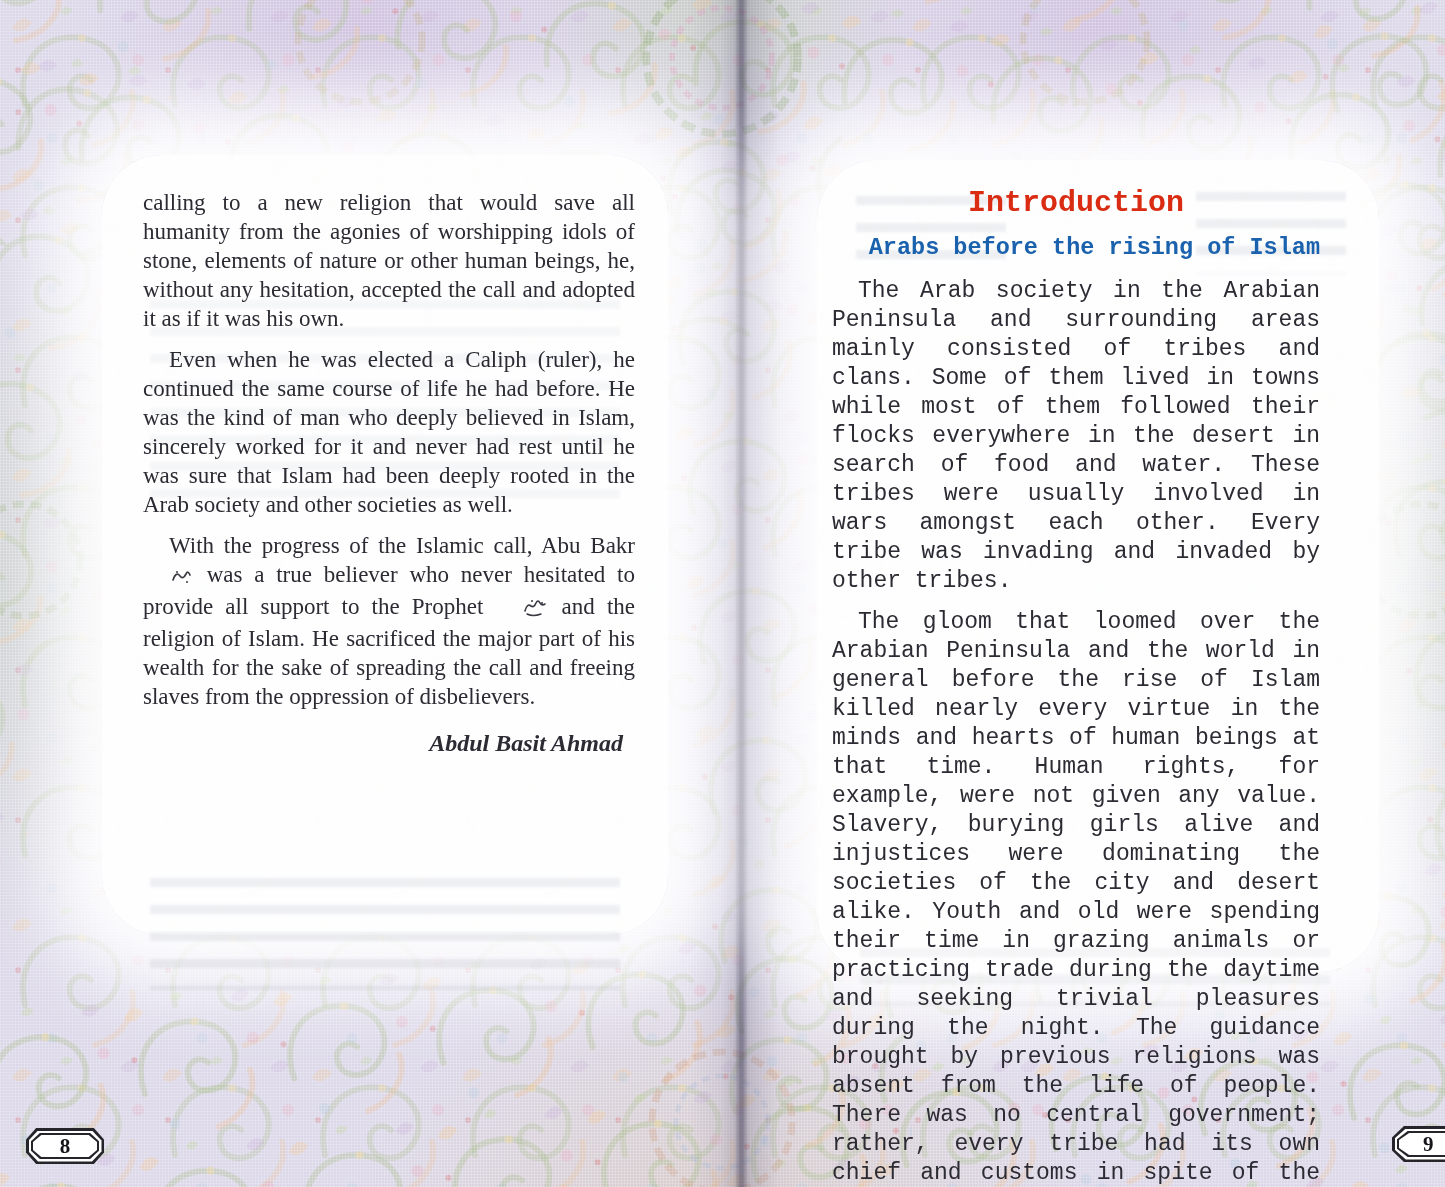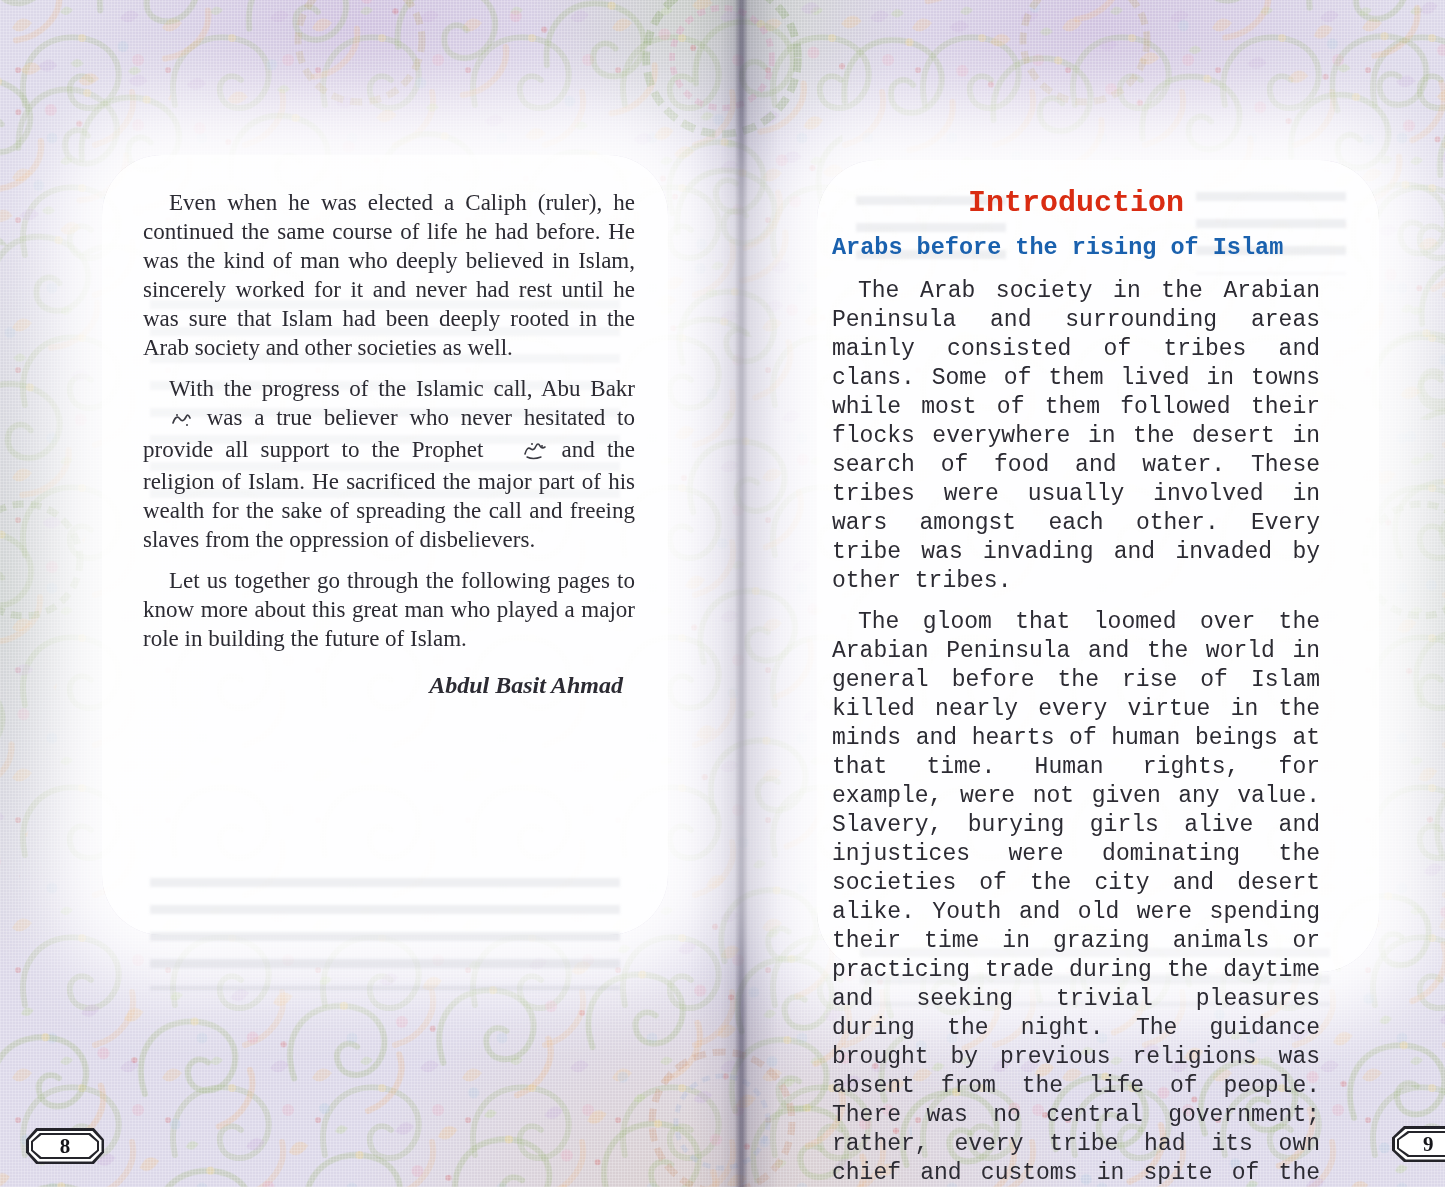--- a/index.html
+++ b/index.html
@@ -137,42 +137,42 @@
   <div class="cloud left"></div>
   <div class="cloud right"></div>
 
   <div class="ghost" style="left:856px;top:196px;width:150px;height:78px;"></div>
   <div class="ghost" style="left:1196px;top:192px;width:150px;height:82px;"></div>
   <div class="ghost" style="left:150px;top:300px;width:470px;height:210px;opacity:.55;"></div>
   <div class="ghost" style="left:150px;top:878px;width:470px;height:112px;"></div>
   <div class="ghost" style="left:860px;top:948px;width:470px;height:58px;opacity:.6;"></div>
 
   <div class="page-text left">
+    <p>calling to a new religion that would save all humanity from the agonies of worshipping idols of stone, elements of nature or other human beings, he, without any hesitation, accepted the call and adopted it as if it was his own.</p>
     <p class="ind">Even when he was elected a Caliph (ruler), he continued the same course of life he had before. He was the kind of man who deeply believed in Islam, sincerely worked for it and never had rest until he was sure that Islam had been deeply rooted in the Arab society and other societies as well.</p>
     <p class="ind"><span>With the progress of the Islamic call, Abu Bakr</span>
       <span class="callig"><svg width="22" height="18" viewBox="0 0 22 18">
             <path d="M2 13 q3 -9 7 -4 q3 4 6 -2 q2 -4 4 1" fill="none" stroke="#3a3a42" stroke-width="1.7" stroke-linecap="round"></path>
             <circle cx="6" cy="5" r="1" fill="#3a3a42"></circle>
             <circle cx="16" cy="15" r="1" fill="#3a3a42"></circle>
           </svg></span>
       <span>was a true believer who never hesitated to provide all support to the Prophet</span>
       <span class="callig"><svg width="24" height="20" viewBox="0 0 24 20">
             <path d="M2 14 q2 -8 6 -5 q3 2 5 -3 q2 -4 4 0 q2 3 5 1" fill="none" stroke="#3a3a42" stroke-width="1.6" stroke-linecap="round"></path>
             <path d="M4 17 q6 3 14 0" fill="none" stroke="#3a3a42" stroke-width="1.4" stroke-linecap="round"></path>
             <circle cx="9" cy="4" r="1" fill="#3a3a42"></circle>
             <circle cx="19" cy="6" r="1" fill="#3a3a42"></circle>
           </svg></span>
       <span>and the religion of Islam. He sacrificed the major part of his wealth for the sake of spreading the call and freeing slaves from the oppression of disbelievers.</span></p>
-    <p class="ind">Let us together go through the following pages to know more about this great man who played a major role in building the future of Islam.</p>
     <div class="signature">Abdul Basit Ahmad</div>
   </div>
 
   <div class="page-text right">
     <h1 class="title" style="color:#d92c12;">Introduction</h1>
-    <h2 class="subtitle" style="color:#1a61ae;">Arabs before the rising of Islam</h2>
+    <h2 class="subtitle" style="color:#1a61ae;text-align:right;">Arabs before the rising of Islam</h2>
     <p class="ind">The Arab society in the Arabian Peninsula and surrounding areas mainly consisted of tribes and clans. Some of them lived in towns while most of them followed their flocks everywhere in the desert in search of food and water. These tribes were usually involved in wars amongst each other. Every tribe was invading and invaded by other tribes.</p>
     <p class="ind">The gloom that loomed over the Arabian Peninsula and the world in general before the rise of Islam killed nearly every virtue in the minds and hearts of human beings at that time. Human rights, for example, were not given any value. Slavery, burying girls alive and injustices were dominating the societies of the city and desert alike. Youth and old were spending their time in grazing animals or practicing trade during the daytime and seeking trivial pleasures during the night. The guidance brought by previous religions was absent from the life of people. There was no central government; rather, every tribe had its own chief and customs in spite of the fact that some common laws were prevailing in the society.</p>
     <p class="ind">The people of Prophet were largely idol</p>
   </div>
 
   <div class="badge b-left">
     <div class="oct o1"></div>
     <div class="oct o2"></div>
     <div class="oct o3"></div>
     <div class="oct o4">8</div>

